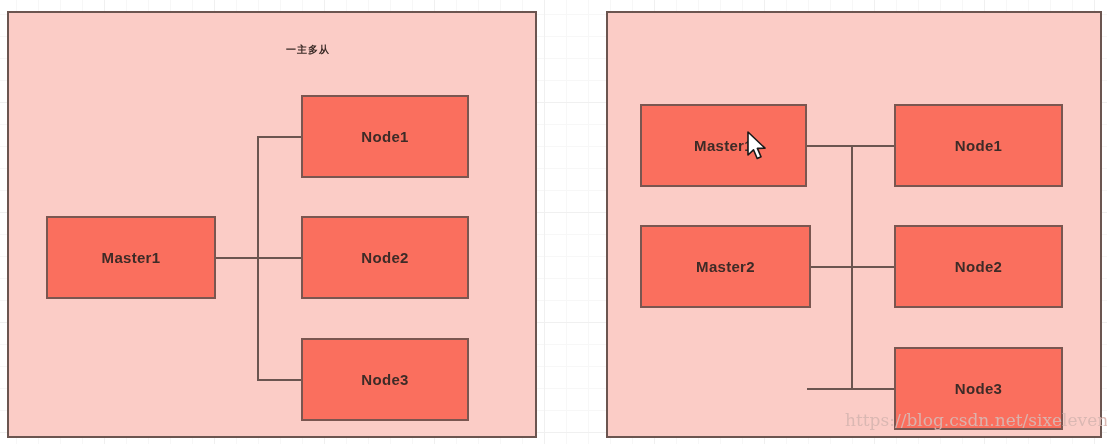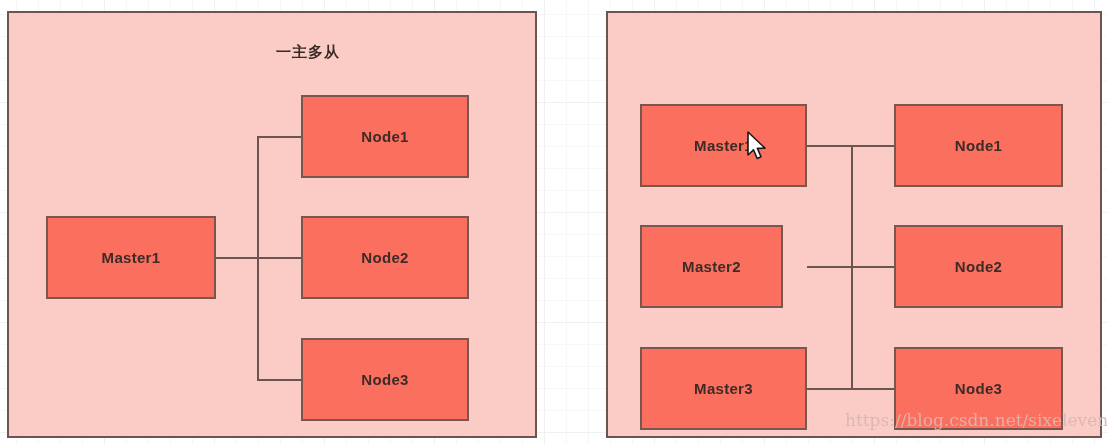--- a/index.html
+++ b/index.html
@@ -36,21 +36,21 @@
     box-sizing: border-box;
   }
   #panel-left  { left: 7px;   top: 11px; width: 530px; height: 427px; }
   #panel-right { left: 606px; top: 11px; width: 496px; height: 427px; }
 
   .panel-title {
     position: absolute;
     top: 30px;
     width: 100%;
     text-align: center;
-    font-size: 15px;
+    font-size: 10px;
     font-weight: bold;
     color: #3a2a26;
     letter-spacing: 1px;
     font-family: "DejaVu Sans", "Liberation Sans", sans-serif;
   }
   #panel-left .panel-title  { transform: translateX(36px); }
   #panel-right .panel-title { transform: translateX(-5px); }
 
   .node {
     position: absolute;
@@ -142,27 +142,24 @@
     <div class="wire h" style="left:199px; top:253px; width:46px;"></div>
     <div class="wire h" style="left:243px; top:253px; width:44px;"></div>
 
     <div class="wire h" style="left:199px; top:375px; width:46px;"></div>
     <div class="wire h" style="left:243px; top:375px; width:44px;"></div>
 
     <div class="node" style="left:32px; top:91px; width:167px; height:83px;">
       <span>Master1</span>
     </div>
 
-    <div class="node" style="left:32px; top:212px; width:143px; height:83px;justify-content:center;">
+    <div class="node" style="left:32px; top:212px; width:171px; height:83px;justify-content:center;">
       <span>Master2</span>
     </div>
 
-    <div class="node" style="left:32px; top:334px; width:167px; height:83px;">
-      <span>Master3</span>
-    </div>
 
     <div class="node" style="left:286px; top:91px; width:169px; height:83px;">
       <span>Node1</span>
     </div>
 
     <div class="node" style="left:286px; top:212px; width:169px; height:83px;">
       <span>Node2</span>
     </div>
 
     <div class="node" style="left:286px; top:334px; width:169px; height:83px;">

